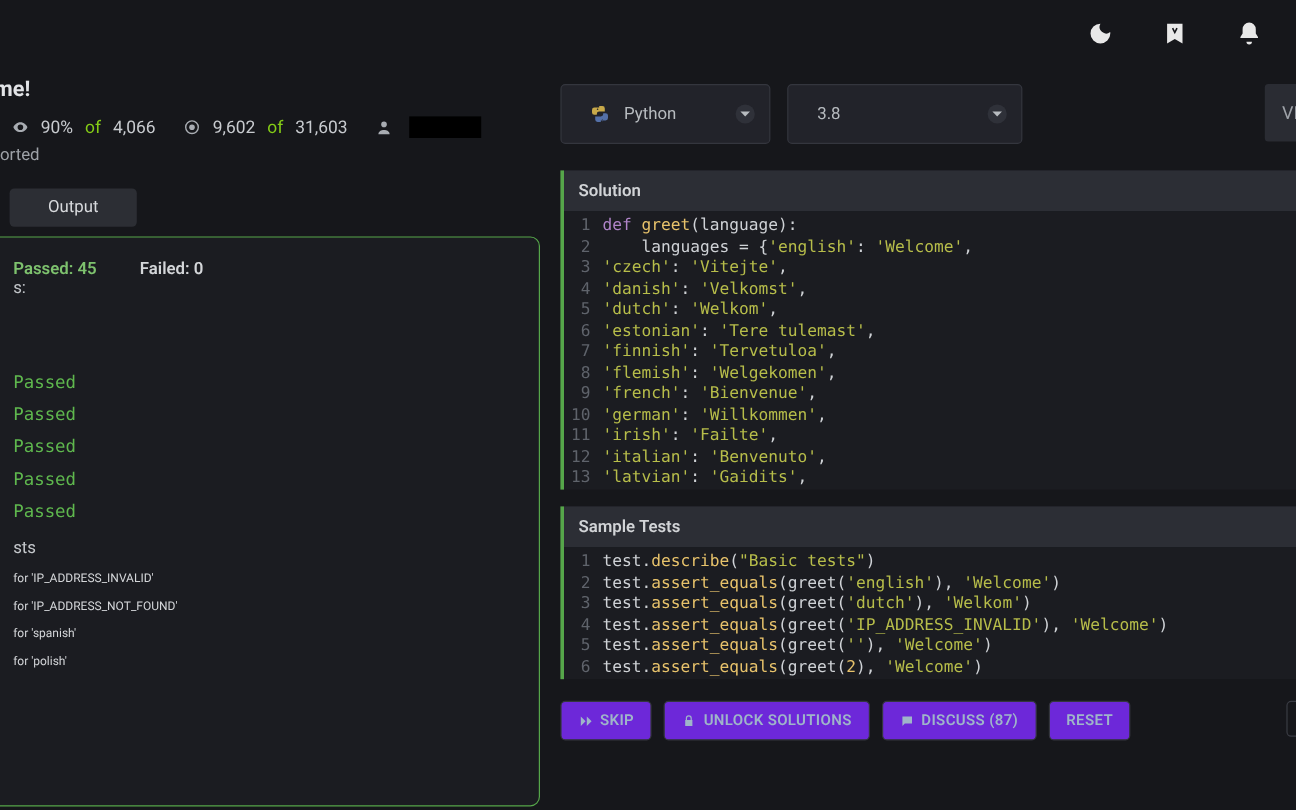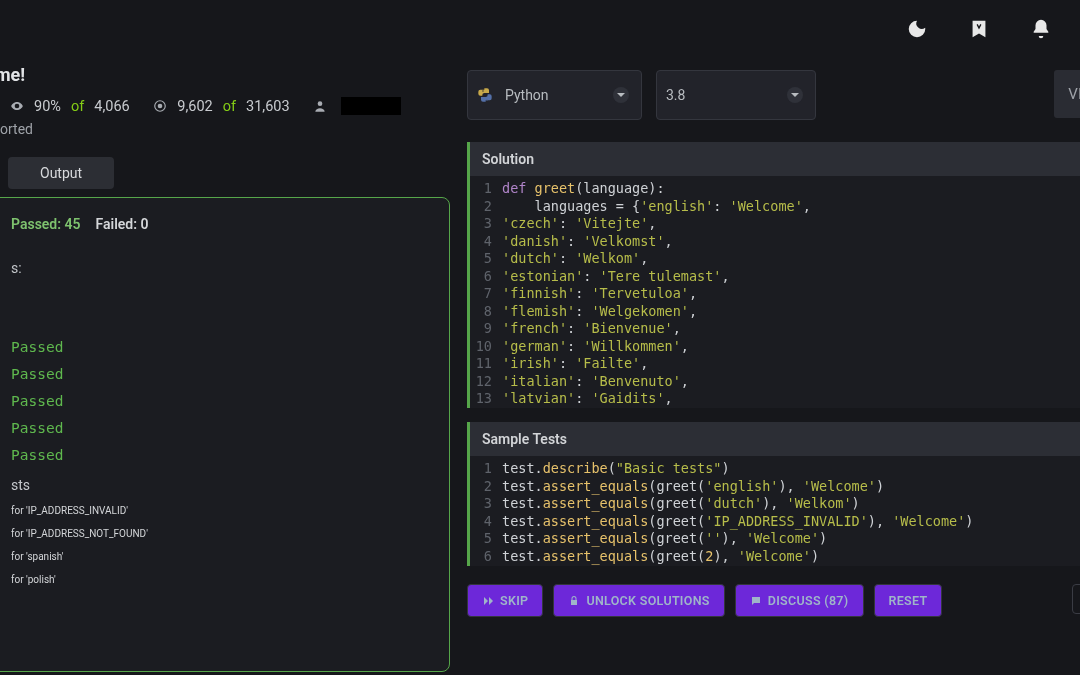--- a/index.html
+++ b/index.html
@@ -69,21 +69,21 @@
   margin-top: 8px;
   border: 1px solid #56a64a;
   border-top-right-radius: 8px;
   border-bottom-right-radius: 8px;
   background: #1b1c21;
   padding: 18px 14px 10px 50px;
   width: 490px;
   height: 475px;
   overflow: hidden;
 }
-.results-header { display: flex; gap: 15px; margin-bottom: 28px; }
+.results-header { display: flex; gap: 36px; }
 .passed { color: #7ec26e; font-weight: 600; }
 .failed { color: #d4d6d9; font-weight: 600; }
 .tests-label { color: #c2c5c9; margin-bottom: 12px; }
 .result-line {
   font-family: "Menlo","Consolas",monospace;
   font-size: 14.5px;
   margin: 11px 0;
   color: #5fb84e;
 }
 .subheader { color: #c5c8cc; font-size: 14px; margin-top: 14px; margin-bottom: 4px; }
@@ -95,27 +95,27 @@
   width: 620px;
 }
 .lang-selects { display: flex; gap: 14px; margin-bottom: 22px; }
 .select-box {
   background: #22232a;
   border: 1px solid #34363e;
   border-radius: 4px;
   height: 50px;
   display: flex;
   align-items: center;
-  padding: 0 9px;
+  padding: 0 24px;
   gap: 12px;
   cursor: pointer;
   position: relative;
 }
 .select-box.lang { width: 175px; }
-.select-box.ver { width: 160px; }
+.select-box.ver { width: 196px; }
 .select-box .caret {
   position: absolute;
   right: 12px;
   width: 16px; height: 16px;
   background: #2f3139;
   border-radius: 50%;
   display: flex; align-items: center; justify-content: center;
 }
 .select-box .caret::after {
   content: "";

